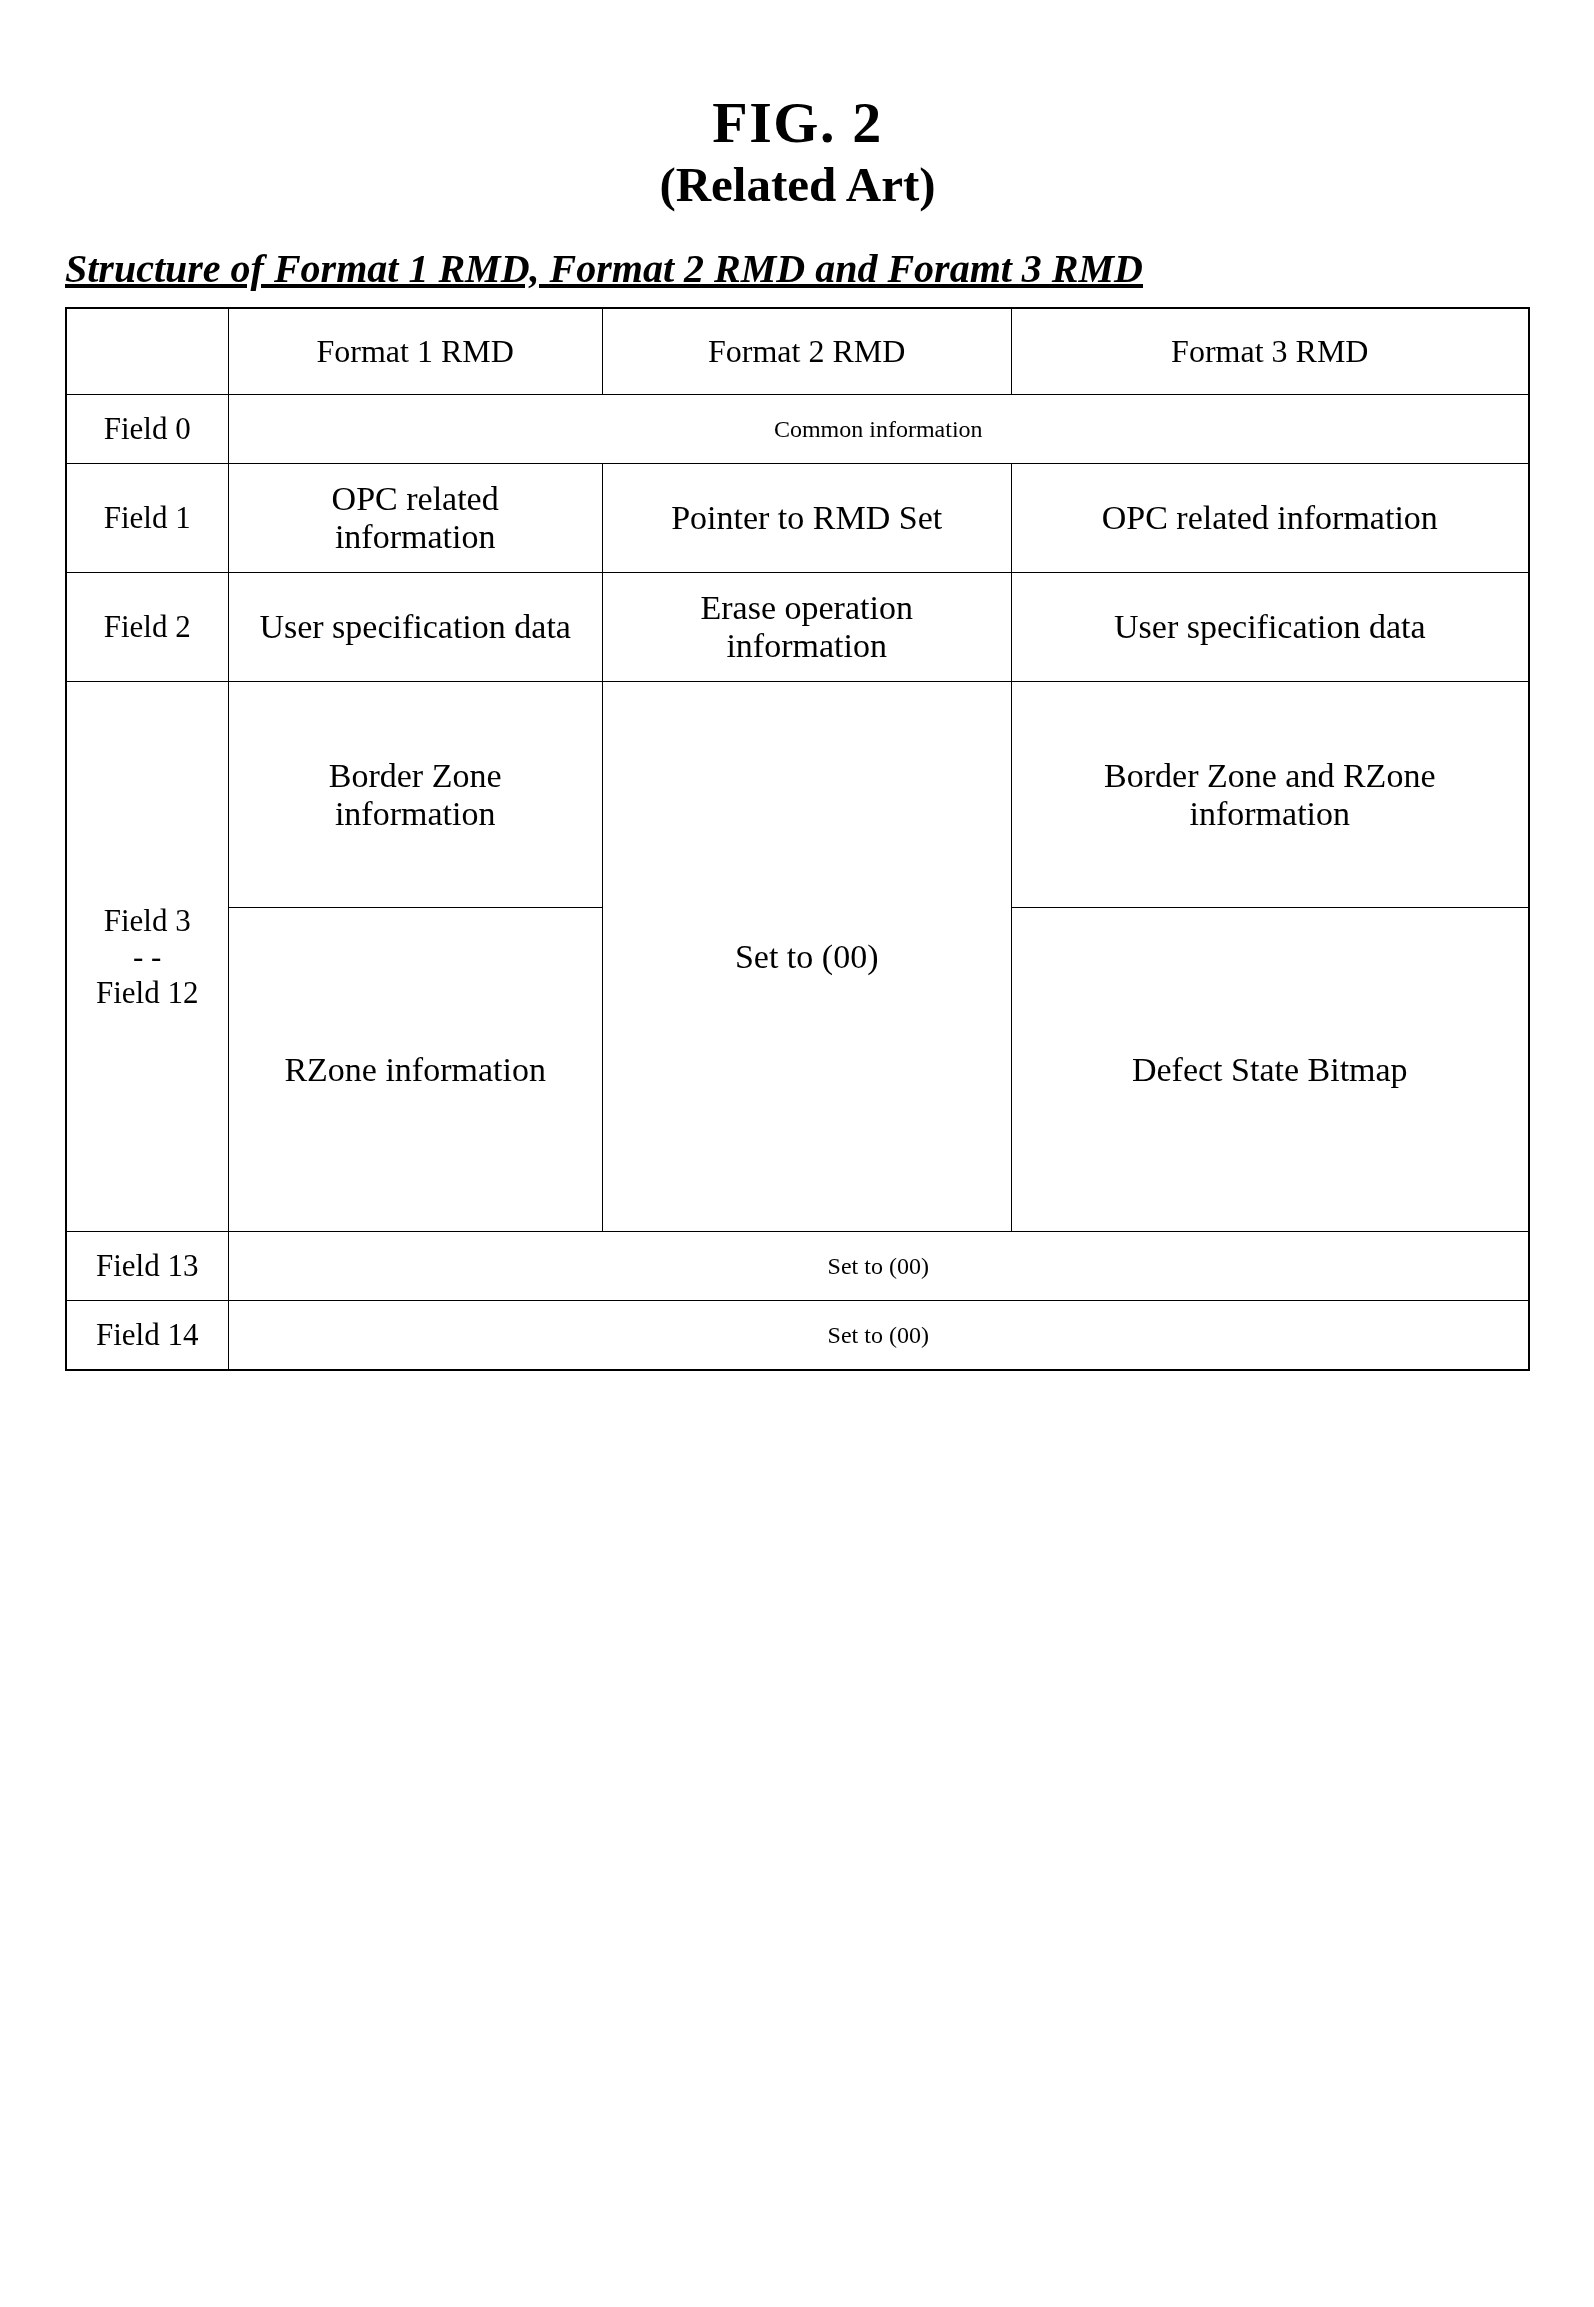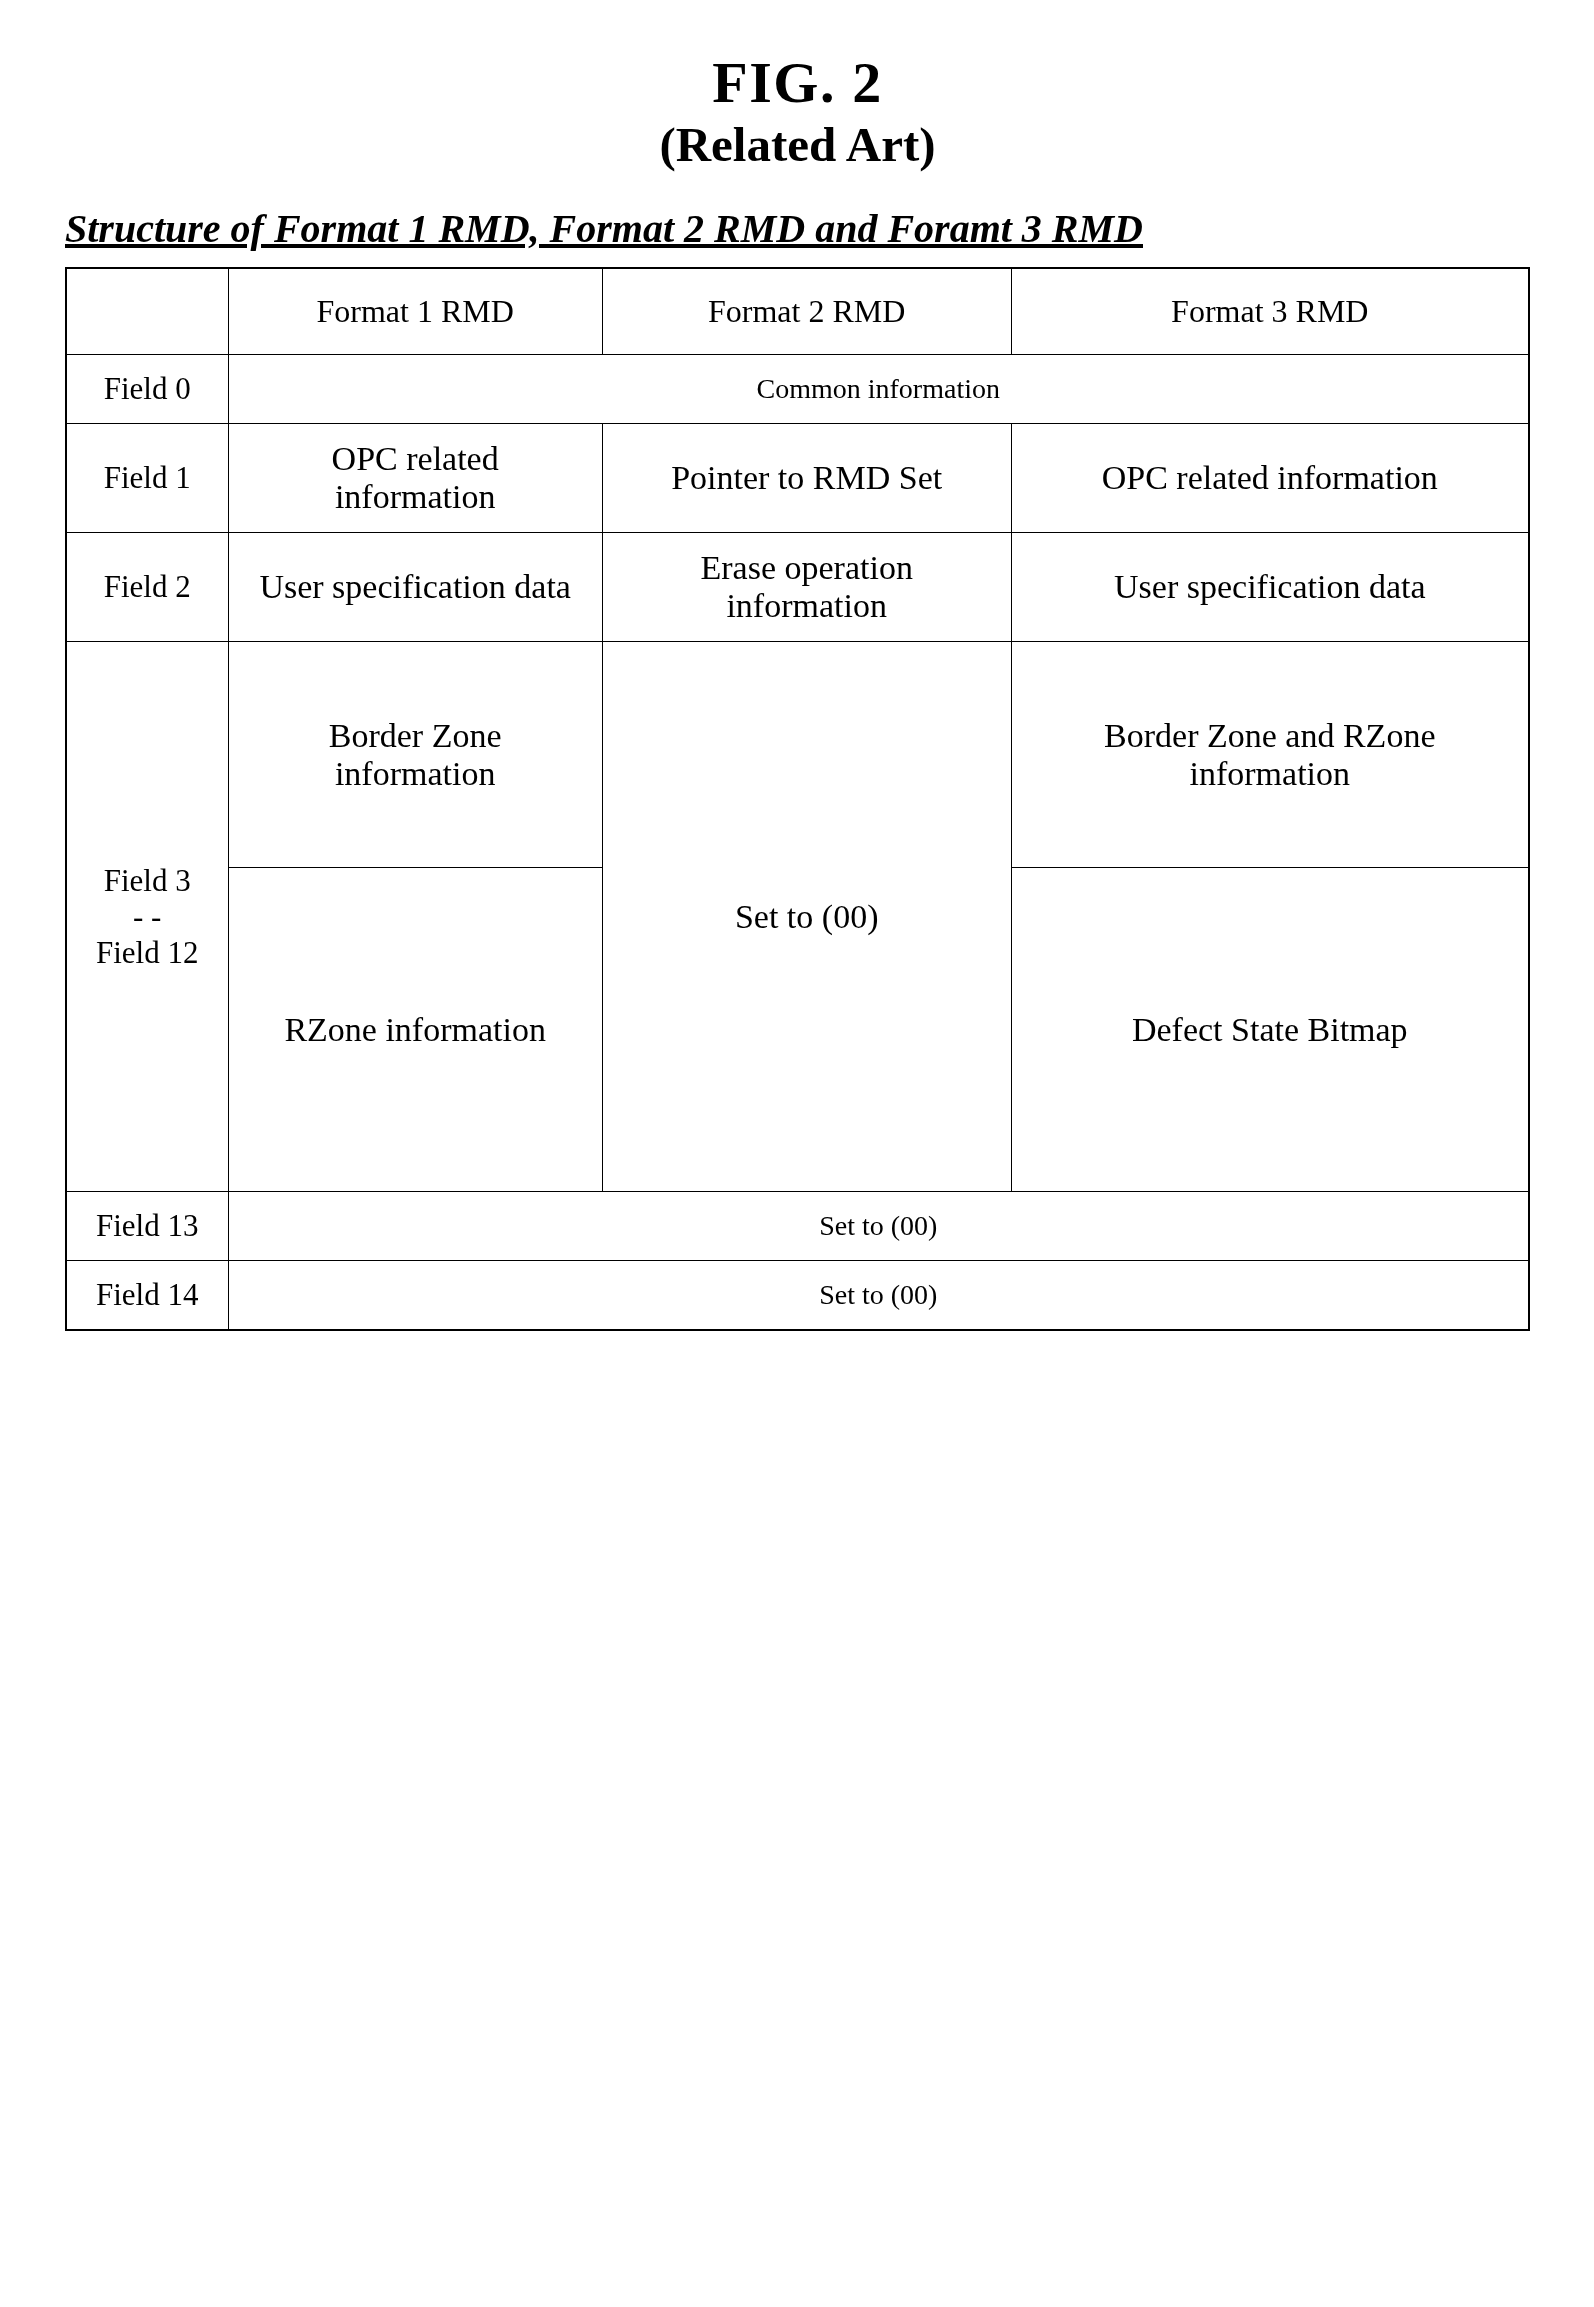--- a/index.html
+++ b/index.html
@@ -18,20 +18,21 @@
 
     .page-title {
       text-align: center;
       margin-bottom: 32px;
     }
 
     .page-title h1 {
       font-size: 58px;
       font-weight: 900;
       letter-spacing: 1.6px;
+      margin-top: 40px;
     }
 
     .page-title h2 {
       font-size: 49px;
       font-weight: 700;
     }
 
     .subtitle {
       font-size: 40px;
       font-weight: bold;
@@ -65,21 +66,21 @@
       padding: 24px;
     }
 
     .field-label {
       font-size: 31px;
       white-space: nowrap;
       width: 162px;
     }
 
     .span-cell {
-      font-size: 28px;
+      font-size: 24px;
     }
 
     .field-label-multi {
       vertical-align: middle;
       font-size: 31px;
     }
   </style>
 </head>
 <body>
 

